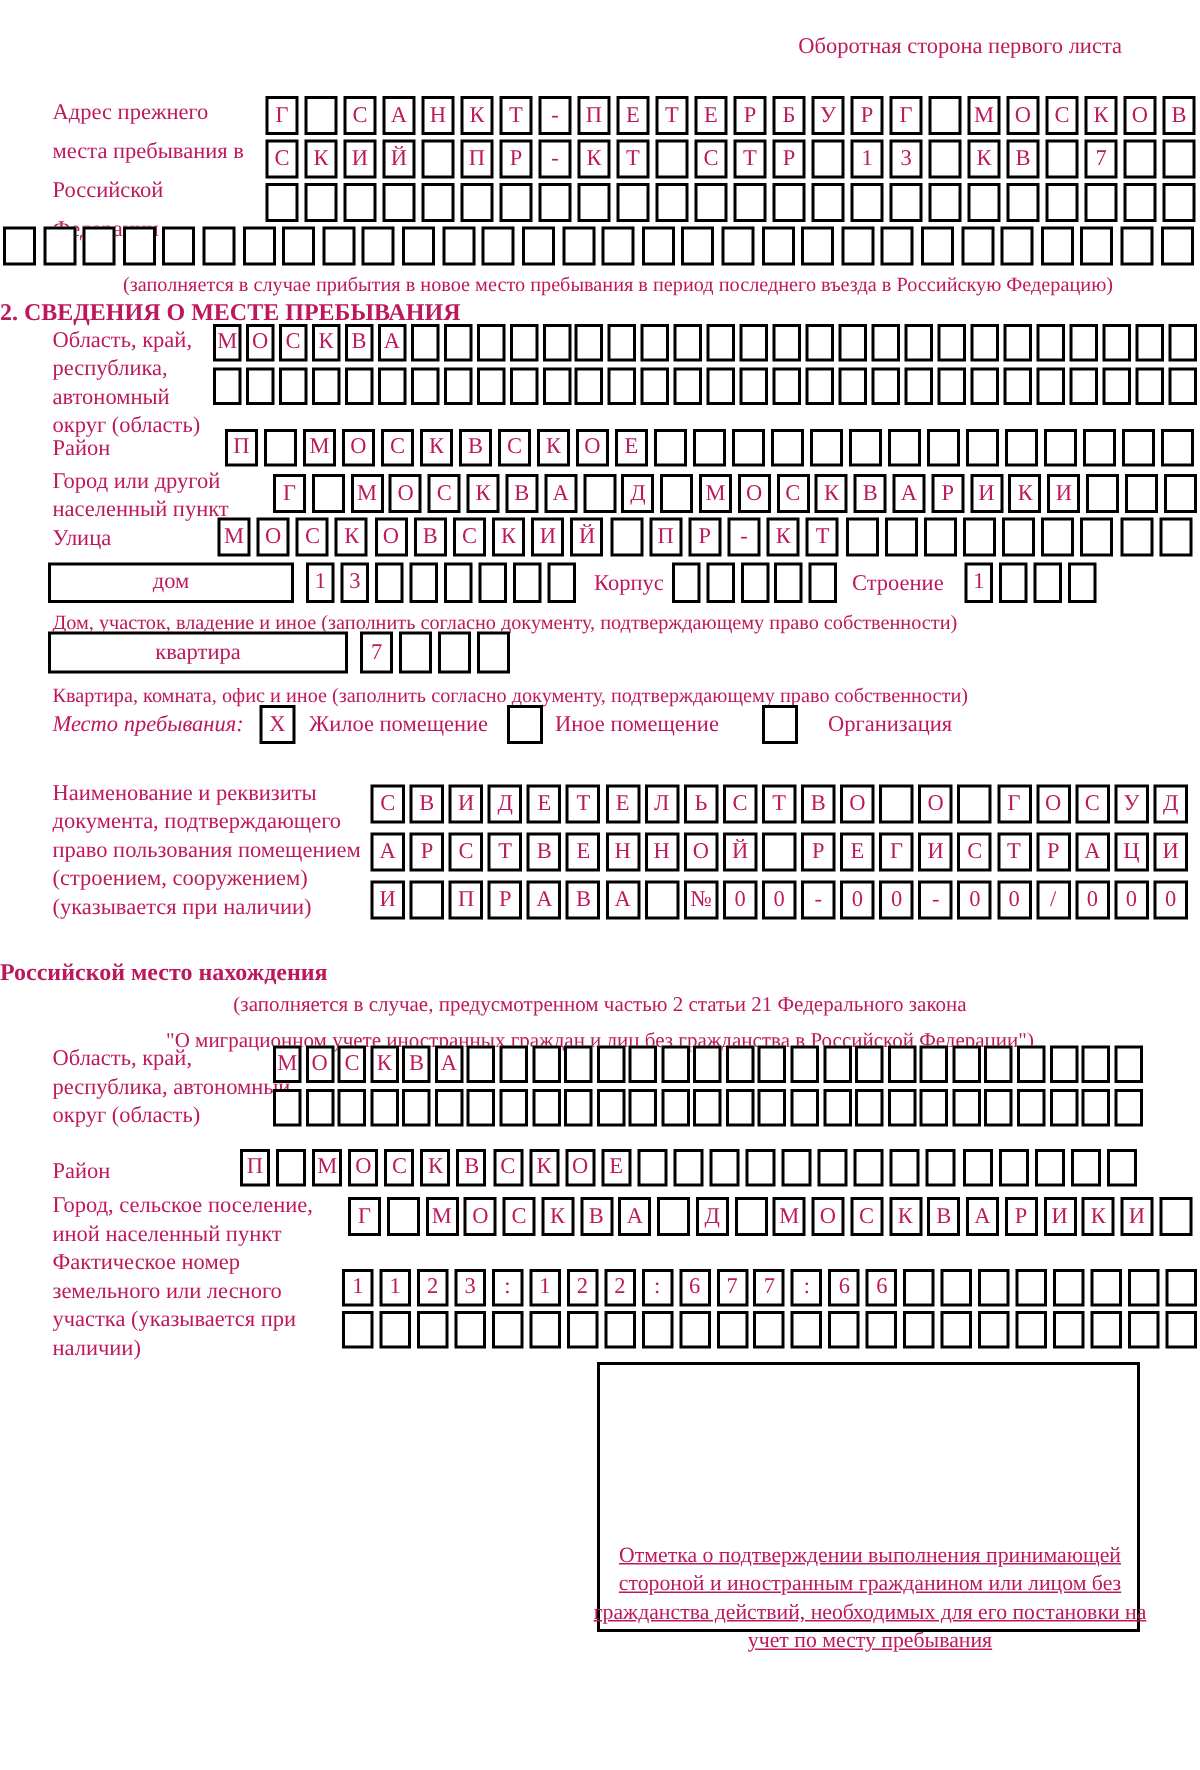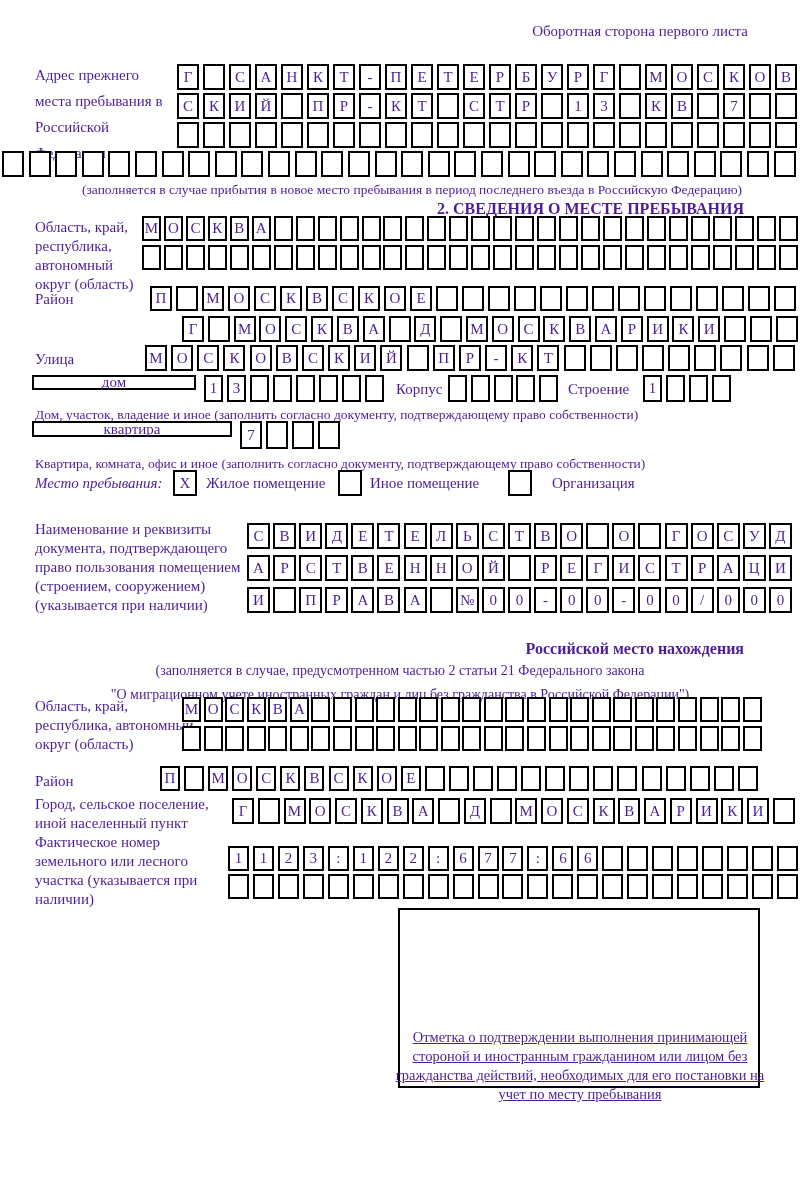--- a/index.html
+++ b/index.html
@@ -1,22 +1,22 @@
 <!DOCTYPE html>
 <html><head>
 <meta charset="utf-8">
 <style>
   html,body{margin:0;padding:0;background:#fff;}
   .page{position:relative;width:800px;height:1180px;background:#fff;
-        font-family:"Liberation Serif",serif;color:#4c1d95;overflow:hidden;}
+        font-family:"Liberation Serif",serif;color:#be185d;overflow:hidden;}
   .abs{position:absolute;}
   .label{font-size:15px;line-height:19px;}
   .biglabel{font-size:15px;line-height:26px;}
   .note{font-size:13.5px;line-height:17px;}
-  .title{font-weight:bold;font-size:16px;text-align:right;width:744px;left:0;}
+  .title{font-weight:bold;font-size:16px;text-align:left;width:744px;left:0;}
   .center{text-align:center;width:800px;left:0;}
   .boxrow{position:absolute;display:flex;justify-content:space-between;}
   .cbox{box-sizing:border-box;flex:none;border:2px solid #000;background:#fff;
         display:flex;align-items:center;justify-content:center;
         width:var(--bw,22px);height:var(--bh,26px);font-size:15px;}
   .longbox{box-sizing:border-box;border:2px solid #000;background:#fff;
         display:flex;align-items:center;justify-content:center;font-size:15px;}
   .stampbox{box-sizing:border-box;border:2px solid #000;background:#fff;}
   .caption{font-size:14.5px;line-height:19px;text-align:center;}
 </style>
@@ -230,20 +230,21 @@
       <span class="cbox"></span>
       <span class="cbox"></span>
       <span class="cbox"></span>
       <span class="cbox"></span>
       <span class="cbox"></span>
       <span class="cbox"></span>
       <span class="cbox"></span>
       <span class="cbox"></span>
     </div>
 
+  <div class="abs label" style="left:35px;top:312px;width:140px;">Город или другой населенный пункт</div>
   <div class="boxrow" style="left:182px;top:316px;width:616px;">
       <span class="cbox">Г</span>
       <span class="cbox"></span>
       <span class="cbox">М</span>
       <span class="cbox">О</span>
       <span class="cbox">С</span>
       <span class="cbox">К</span>
       <span class="cbox">В</span>
       <span class="cbox">А</span>
       <span class="cbox"></span>
@@ -286,21 +287,21 @@
       <span class="cbox"></span>
       <span class="cbox"></span>
       <span class="cbox"></span>
       <span class="cbox"></span>
       <span class="cbox"></span>
       <span class="cbox"></span>
       <span class="cbox"></span>
       <span class="cbox"></span>
     </div>
 
-  <div class="longbox abs" style="left:32px;top:375px;width:164px;height:15px;">дом</div>
+  <div class="longbox abs" style="left:32px;top:375px;width:164px;height:27px;">дом</div>
   <div class="boxrow" style="left:204px;top:375px;width:180px;--bw:19px;--bh:27px;">
       <span class="cbox">1</span>
       <span class="cbox">3</span>
       <span class="cbox"></span>
       <span class="cbox"></span>
       <span class="cbox"></span>
       <span class="cbox"></span>
       <span class="cbox"></span>
       <span class="cbox"></span>
     </div>
@@ -314,21 +315,21 @@
     </div>
   <div class="abs label" style="left:568px;top:380px;">Строение</div>
   <div class="boxrow" style="left:643px;top:375px;width:88px;--bw:19px;--bh:27px;">
       <span class="cbox">1</span>
       <span class="cbox"></span>
       <span class="cbox"></span>
       <span class="cbox"></span>
     </div>
   <div class="abs note" style="left:35px;top:406px;">Дом, участок, владение и иное (заполнить согласно документу, подтверждающему право собственности)</div>
 
-  <div class="longbox abs" style="left:32px;top:421px;width:200px;height:16px;">квартира</div>
+  <div class="longbox abs" style="left:32px;top:421px;width:200px;height:28px;">квартира</div>
   <div class="boxrow" style="left:240px;top:421px;width:100px;--bh:28px;">
       <span class="cbox">7</span>
       <span class="cbox"></span>
       <span class="cbox"></span>
       <span class="cbox"></span>
     </div>
   <div class="abs note" style="left:35px;top:455px;">Квартира, комната, офис и иное (заполнить согласно документу, подтверждающему право собственности)</div>
 
   <div class="abs label" style="left:35px;top:474px;font-style:italic;">Место пребывания:</div>
   <div class="cbox abs" style="left:173px;top:470px;--bw:24px;--bh:26px;">X</div>

